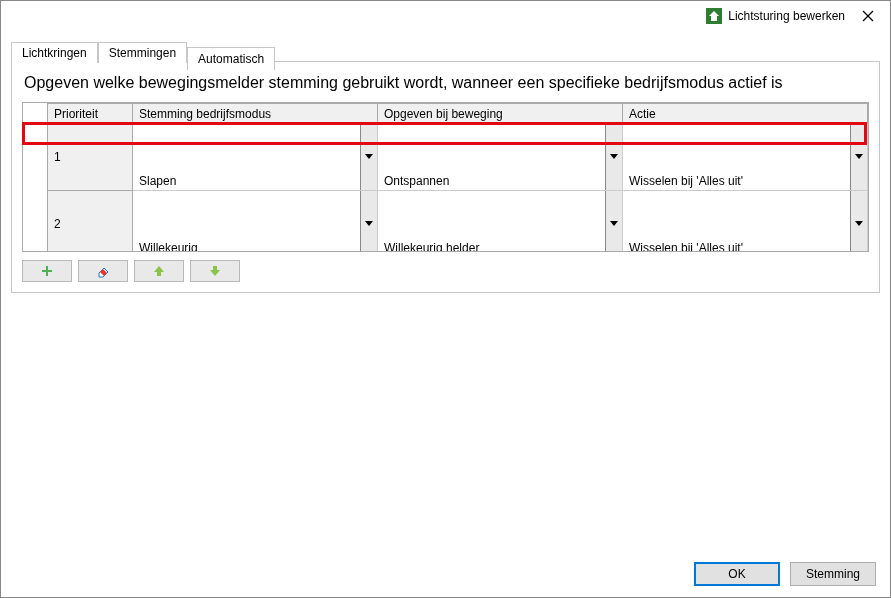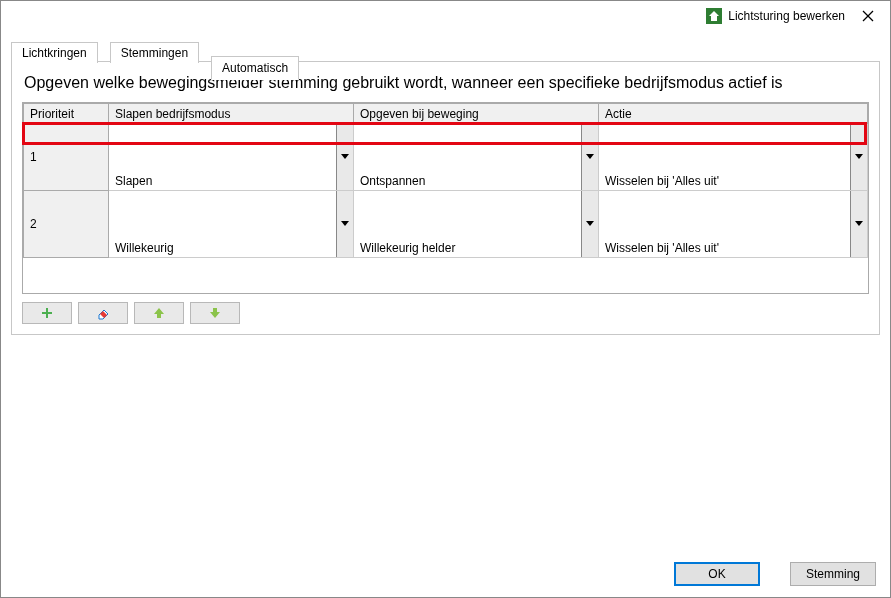--- a/index.html
+++ b/index.html
@@ -18,49 +18,50 @@
     padding: 0 0 0 6px;
     background: #ffffff;
   }
   .titlebar .app-icon { width: 16px; height: 16px; margin-right: 6px; }
   .titlebar .title { flex: 1; font-size: 12px; }
   .titlebar .close {
     width: 45px; height: 30px; display: flex; align-items: center; justify-content: center;
     cursor: default;
   }
   .client { flex: 1; padding: 6px 10px 0 10px; display: flex; flex-direction: column; }
-  .tabstrip { display: flex; align-items: flex-end; height: 24px; gap: 12px; }
+  .tabstrip { display: flex; align-items: flex-end; height: 24px; }
   .tab {
     padding: 4px 10px 4px 10px;
     border: 1px solid #c7c7c7;
     border-bottom: none;
     background: #ffffff; 
     font-size: 12px;
     margin-right: 0;
     position: relative;
-    top: 19px;
+    top: 10px;
     cursor: default;
   }
   .tab.active {
     background: #ffffff;
     border-bottom: 1px solid #ffffff;
     z-index: 2;
   }
   .tab:not(.active) { top: 2px; padding-top:3px; padding-bottom:3px;}
   .tabpanel {
     border: 1px solid #c7c7c7;
     padding: 10px 10px 10px 10px;
     background: #ffffff;
   }
   .description { margin: 2px 0 10px 2px; font-size: 16px; }
   .grid-wrap {
     border: 1px solid #aaaaaa;
-    height: 192px;
+    height: 150px;
     background: #ffffff;
     overflow: hidden;
+    padding-left: 24px;
   }
   table.grid { border-collapse: collapse; width: 100%; table-layout: fixed; }
   table.grid th {
     background: #f0f0f0;
     border: 1px solid #aaaaaa;
     text-align: left;
     font-weight: normal;
     padding: 2px 6px;
     height: 20px;
     font-size: 12px;
@@ -111,21 +112,20 @@
     gap: 10px; padding: 0 14px;
     border-top: none;
   }
   .btn {
     min-width: 86px; height: 24px;
     border: 1px solid #adadad;
     background: #e1e1e1;
     font-size: 12px;
     display: flex; align-items: center; justify-content: center;
     cursor: default;
-    margin-left: 20px;
   }
   .btn.primary { border: 2px solid #0078d7; background: #e1e1e1; }
   col.c-prio  { width: 85px; }
   col.c-mode  { width: 245px; }
   col.c-mood  { width: 245px; }
   col.c-actn  { }
 </style>
 </head>
 <body>
 
@@ -165,21 +165,21 @@
           <table class="grid">
             <colgroup>
               <col class="c-prio">
                 <col class="c-mode">
                 <col class="c-mood">
                 <col class="c-actn">
             </colgroup>
             <thead>
               <tr>
                 <th>Prioriteit</th>
-                <th>Slapen bedrijfsmodus</th>
+                <th>Stemming bedrijfsmodus</th>
                 <th>Opgeven bij beweging</th>
                 <th>Actie</th>
               </tr>
             </thead>
             <tbody>
               <tr class="highlight-row">
                 <td class="prio-cell">1</td>
                 <td>
                   <div class="combo">
                     <div class="val">Slapen</div>

